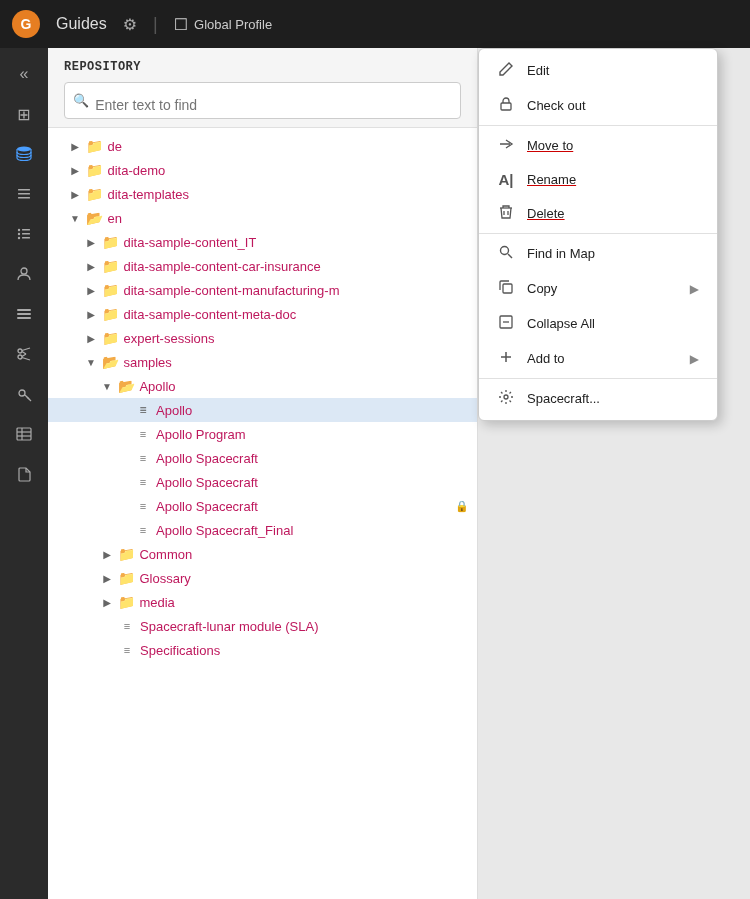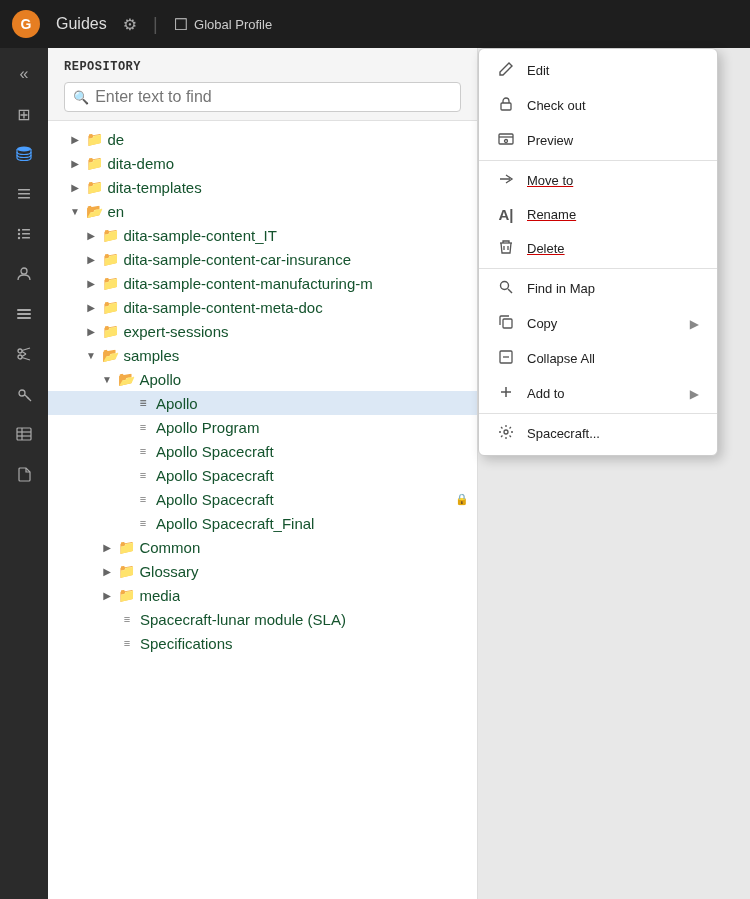--- a/index.html
+++ b/index.html
@@ -92,23 +92,24 @@
       align-items: center;
       border: 1px solid #ccc;
       border-radius: 4px;
       background: white;
       padding: 5px 8px;
       gap: 6px;
     }
     .search-icon { color: #999; font-size: 13px; }
     .search-input {
       border: none; outline: none;
-      font-size: 16px; color: #b91c1c;
+      font-size: 14px; color: #b91c1c;
       width: 100%;
       background: transparent;
+      margin-top: 9px;
     }
 
     
     .tree {
       flex: 1;
       overflow-y: auto;
       padding: 6px 0;
     }
     .tree-item {
       display: flex;
@@ -116,21 +117,21 @@
       padding: 3px 8px;
       cursor: pointer;
       min-height: 24px;
       gap: 4px;
     }
     .tree-item.highlighted { background: #dce8f5; }
 
     .chevron { color: #666; font-size: 10px; width: 14px; text-align: center; flex-shrink: 0; }
     .folder-icon { font-size: 14px; color: #6b6b6b; flex-shrink: 0; }
     .doc-icon { font-size: 11px; color: #777; flex-shrink: 0; width: 18px; text-align: center; }
-    .tree-label { font-size: 15px; color: #14532d; white-space: nowrap; overflow: hidden; text-overflow: ellipsis; }
+    .tree-label { font-size: 13px; color: #be185d; white-space: nowrap; overflow: hidden; text-overflow: ellipsis; }
     .lock-icon { font-size: 11px; color: #888; margin-left: auto; flex-shrink: 0; }
 
     .indent-1 { padding-left: 20px; }
     .indent-2 { padding-left: 36px; }
     .indent-3 { padding-left: 52px; }
     .indent-4 { padding-left: 68px; }
 
     
     .content-area {
       flex: 1;
@@ -414,30 +415,20 @@
       <div class="menu-item">
         <span class="menu-item-icon">
           <svg width="16" height="16" viewBox="0 0 16 16" fill="none" stroke="#555" stroke-width="1.3">
               <rect x="3" y="7" width="10" height="7" rx="1"></rect>
               <path d="M5 7V5a3 3 0 016 0v2"></path>
             </svg>
         </span>
         <span class="menu-item-label">Check out</span>
       </div>
 
-      <div class="menu-item">
-        <span class="menu-item-icon">
-          <svg width="16" height="16" viewBox="0 0 16 16" fill="none" stroke="#555" stroke-width="1.3">
-              <rect x="1" y="3" width="14" height="10" rx="1"></rect>
-              <line x1="1" y1="6" x2="15" y2="6"></line>
-              <circle cx="8" cy="10" r="1.5"></circle>
-            </svg>
-        </span>
-        <span class="menu-item-label">Preview</span>
-      </div>
       <div class="menu-divider"></div>
 
       <div class="menu-item">
         <span class="menu-item-icon">
           <svg width="16" height="16" viewBox="0 0 16 16" fill="none" stroke="#555" stroke-width="1.3">
               <path d="M2 8h10M8 4l6 4-6 4"></path>
             </svg>
         </span>
         <span class="menu-item-label underline">Move to</span>
       </div>

